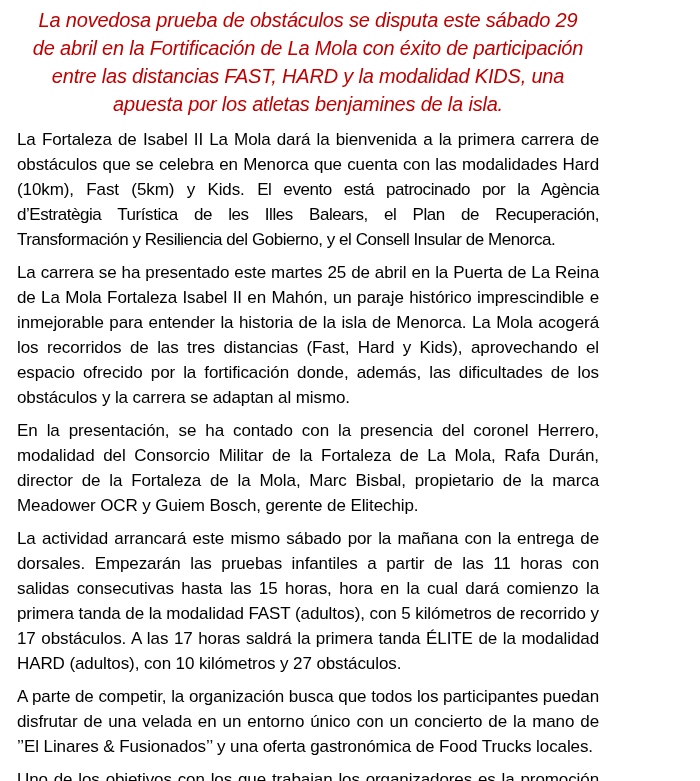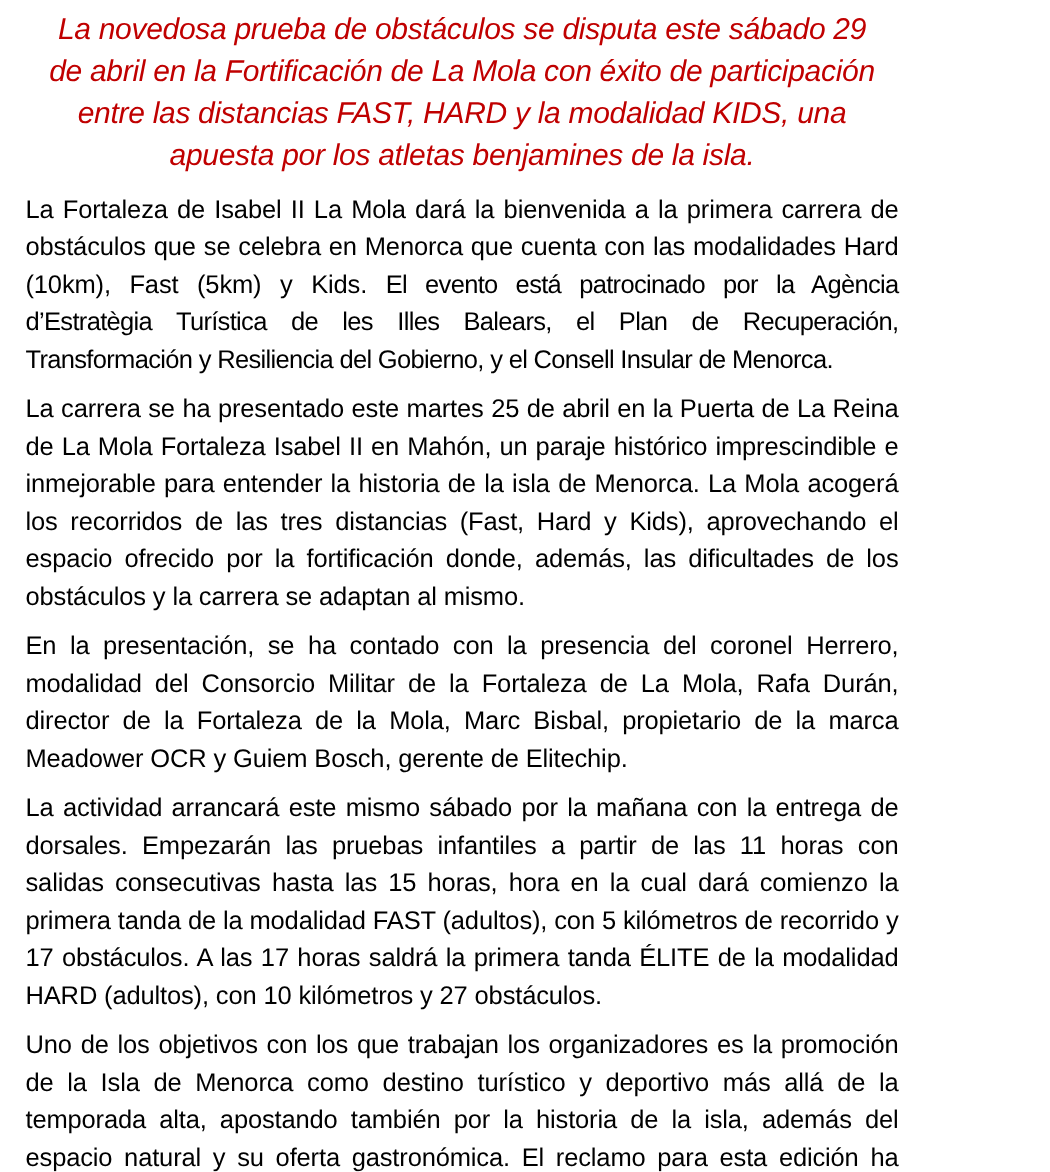--- a/index.html
+++ b/index.html
@@ -46,16 +46,17 @@
   <h1 class="headline">La novedosa prueba de obstáculos se disputa este sábado 29 de abril en la Fortificación de La Mola con éxito de participación entre las distancias FAST, HARD y la modalidad KIDS, una apuesta por los atletas benjamines de la isla.</h1>
 
   <p class="par"><span>La Fortaleza de Isabel II La Mola dará la bienvenida a la primera carrera de obstáculos que se celebra en Menorca que cuenta con las modalidades Hard (10km), Fast (5km) y Kids. </span><span class="narrow">El evento está patrocinado por la Agència d’Estratègia Turística de les Illes Balears, el Plan de Recuperación, Transformación y Resiliencia del Gobierno, y el Consell Insular de Menorca.</span></p>
 
   <p class="par">La carrera se ha presentado este martes 25 de abril en la Puerta de La Reina de La Mola Fortaleza Isabel II en Mahón, un paraje histórico imprescindible e inmejorable para entender la historia de la isla de Menorca. La Mola acogerá los recorridos de las tres distancias (Fast, Hard y Kids), aprovechando el espacio ofrecido por la fortificación donde, además, las dificultades de los obstáculos y la carrera se adaptan al mismo.</p>
 
   <p class="par">En la presentación, se ha contado con la presencia del coronel Herrero, modalidad del Consorcio Militar de la Fortaleza de La Mola, Rafa Durán, director de la Fortaleza de la Mola, Marc Bisbal, propietario de la marca Meadower OCR y Guiem Bosch, gerente de Elitechip.</p>
 
   <p class="par">La actividad arrancará este mismo sábado por la mañana con la entrega de dorsales. Empezarán las pruebas infantiles a partir de las 11 horas con salidas consecutivas hasta las 15 horas, hora en la cual dará comienzo la primera tanda de la modalidad FAST (adultos), con 5 kilómetros de recorrido y 17 obstáculos. A las 17 horas saldrá la primera tanda ÉLITE de la modalidad HARD (adultos), con 10 kilómetros y 27 obstáculos.</p>
 
+  <p class="par">A parte de competir, la organización busca que todos los participantes puedan disfrutar de una velada en un entorno único con un concierto de la mano de ’’El Linares &amp; Fusionados’’ y una oferta gastronómica de Food Trucks locales.</p>
 
   <p class="par">Uno de los objetivos con los que trabajan los organizadores es la promoción de la Isla de Menorca como destino turístico y deportivo más allá de la temporada alta, apostando también por la historia de la isla, además del espacio natural y su oferta gastronómica. El reclamo para esta edición ha superado los 500 inscritos, lo que supone un éxito de participación para la primera prueba de obstáculos realizada en Menorca.</p>
 
 </div>
 
 </body></html>

